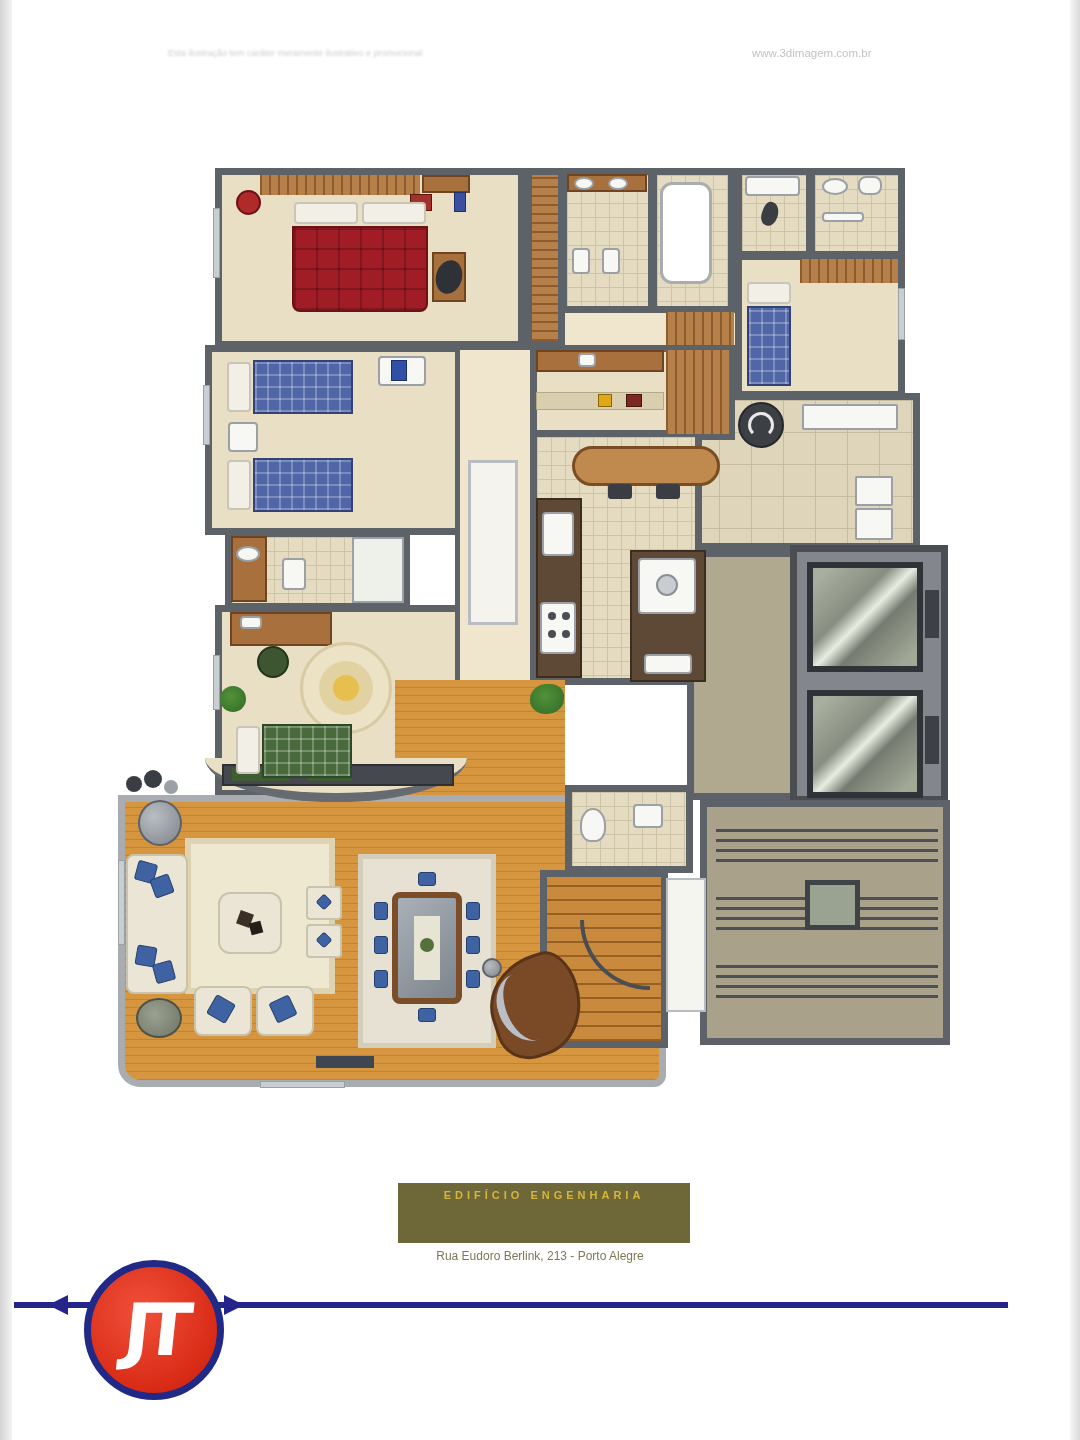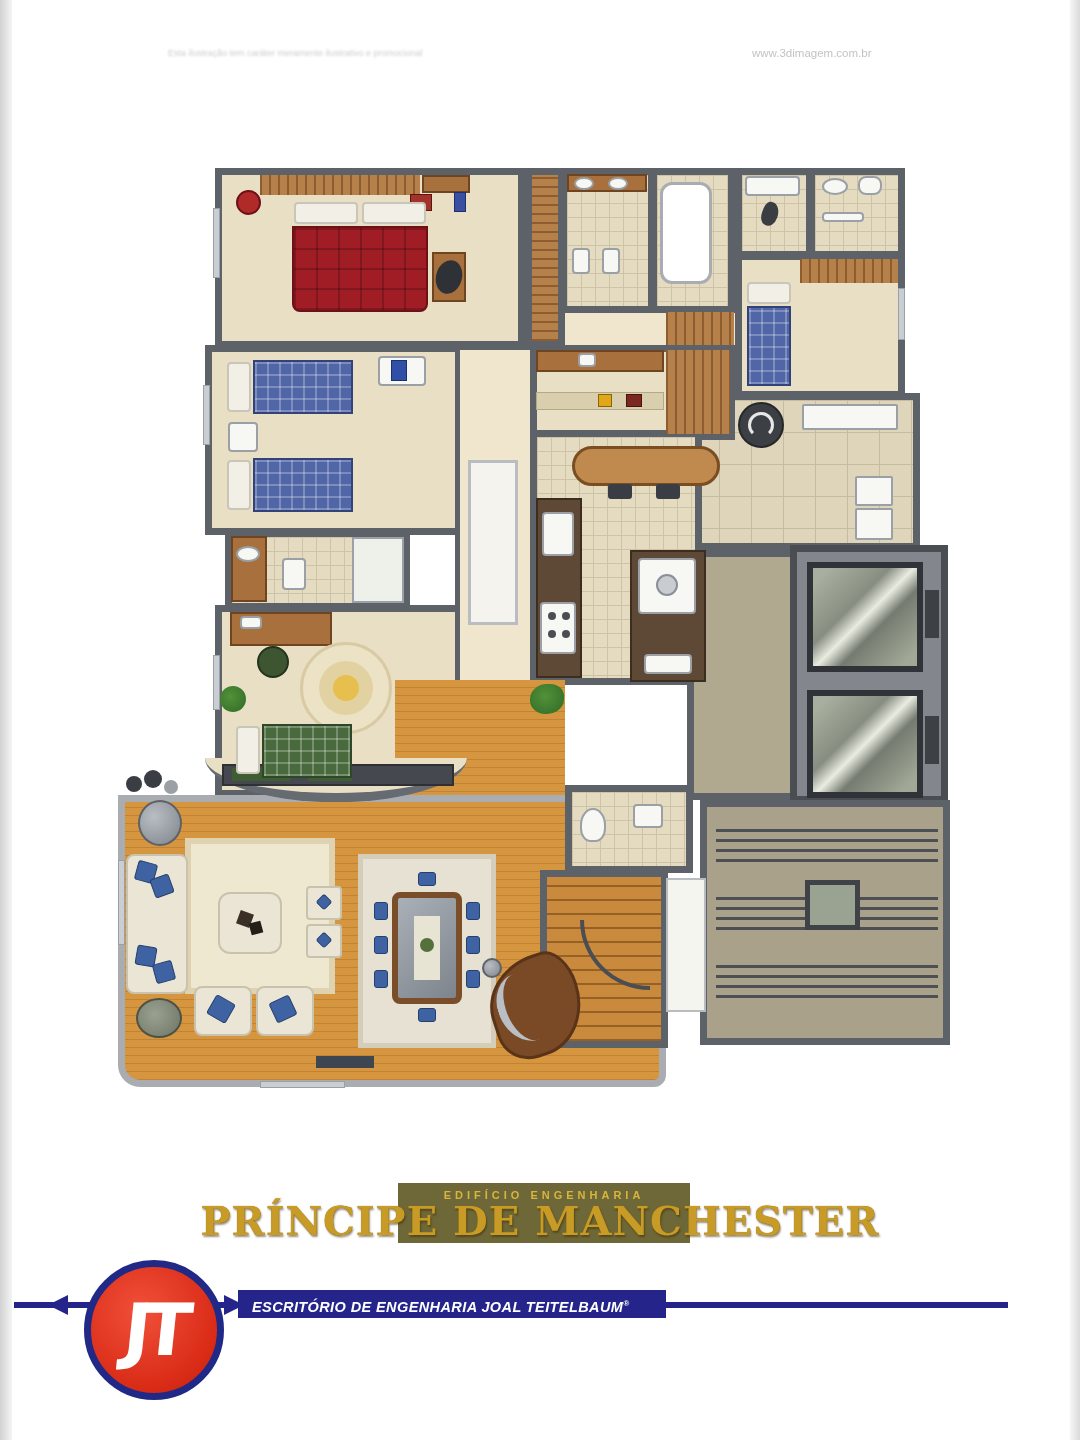--- a/index.html
+++ b/index.html
@@ -249,22 +249,21 @@
     <div class="furn win" style="left:103px;top:48px;width:7px;height:70px;"></div>
     <div class="furn win" style="left:93px;top:225px;width:7px;height:60px;"></div>
     <div class="furn win" style="left:103px;top:495px;width:7px;height:55px;"></div>
     <div class="furn win" style="left:8px;top:700px;width:7px;height:85px;"></div>
     <div class="furn win" style="left:150px;top:921px;width:85px;height:7px;"></div>
     <div class="furn win" style="left:788px;top:128px;width:7px;height:52px;"></div>
   </div>
 
   <div class="abs olive-bar"></div>
   <div class="abs bld-type">EDIFÍCIO ENGENHARIA</div>
-  <div class="abs bld-name">PRÍNCIPE DE MANCHESTER</div>
+  <div class="abs bld-addr">Rua Eudoro Berlink, 213 - Porto Alegre</div>
 
   <div class="abs navy-line"></div>
   <div class="abs arrow arrow-l"></div>
   <div class="abs arrow arrow-r"></div>
-  <div class="abs banner"><span>ESCRITÓRIO DE ENGENHARIA JOAL TEITELBAUM</span><sup>®</sup></div>
   <div class="abs logo-circle">
     <div class="logo-mono">JT</div>
   </div>
 </div>
 
 </body></html>

